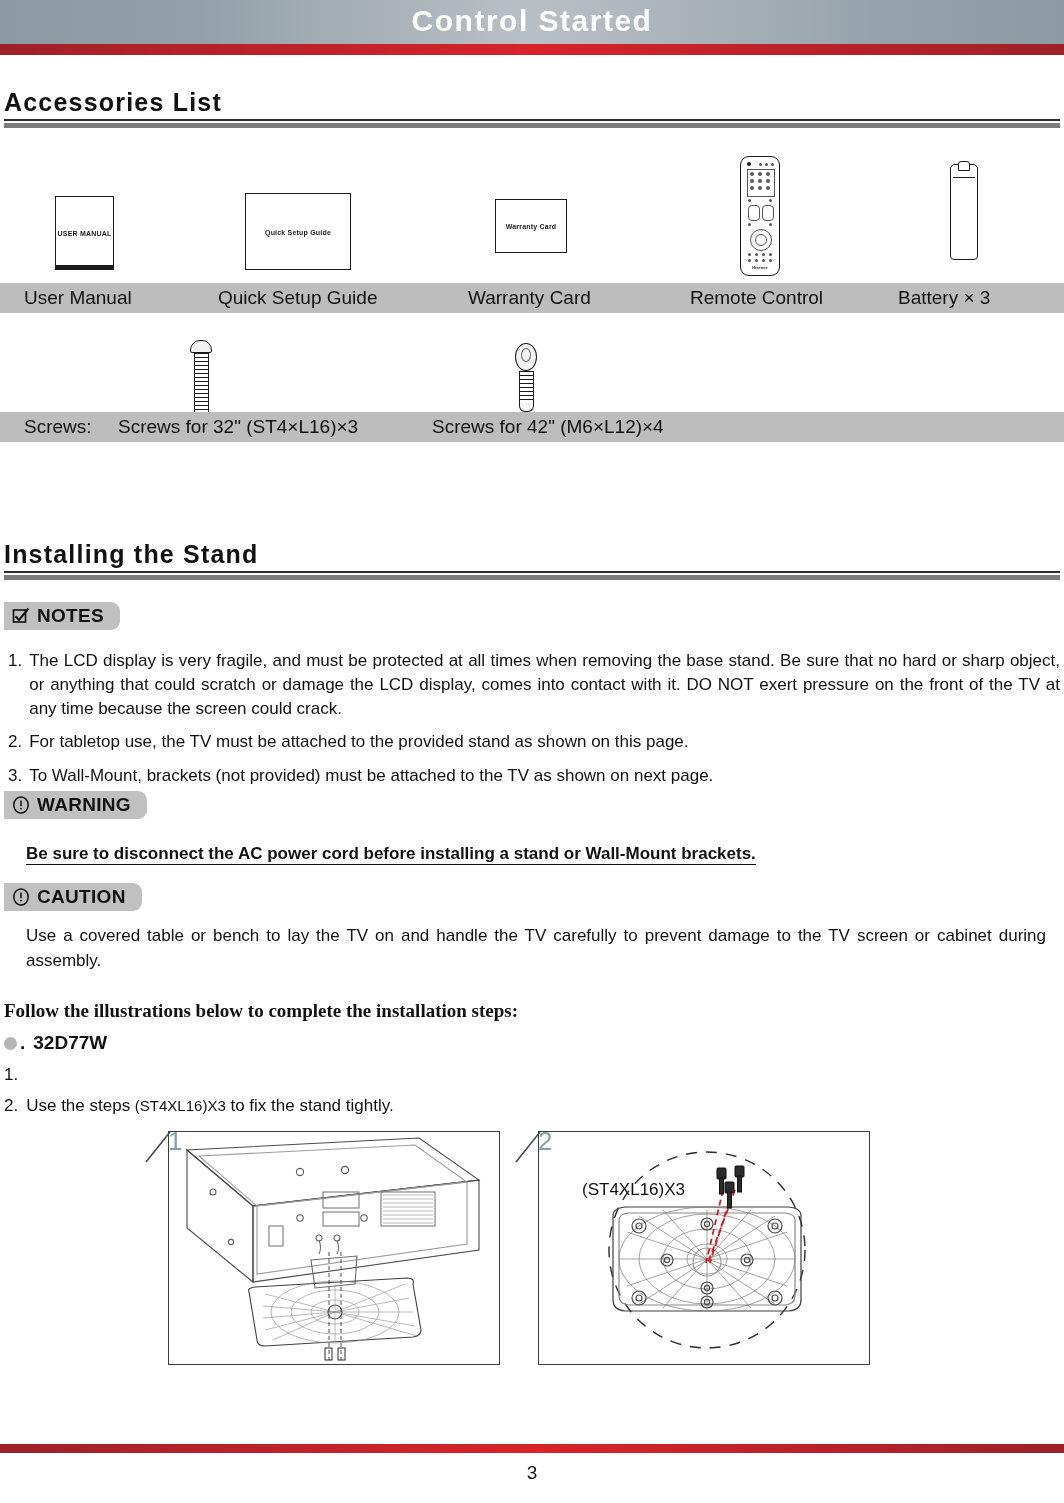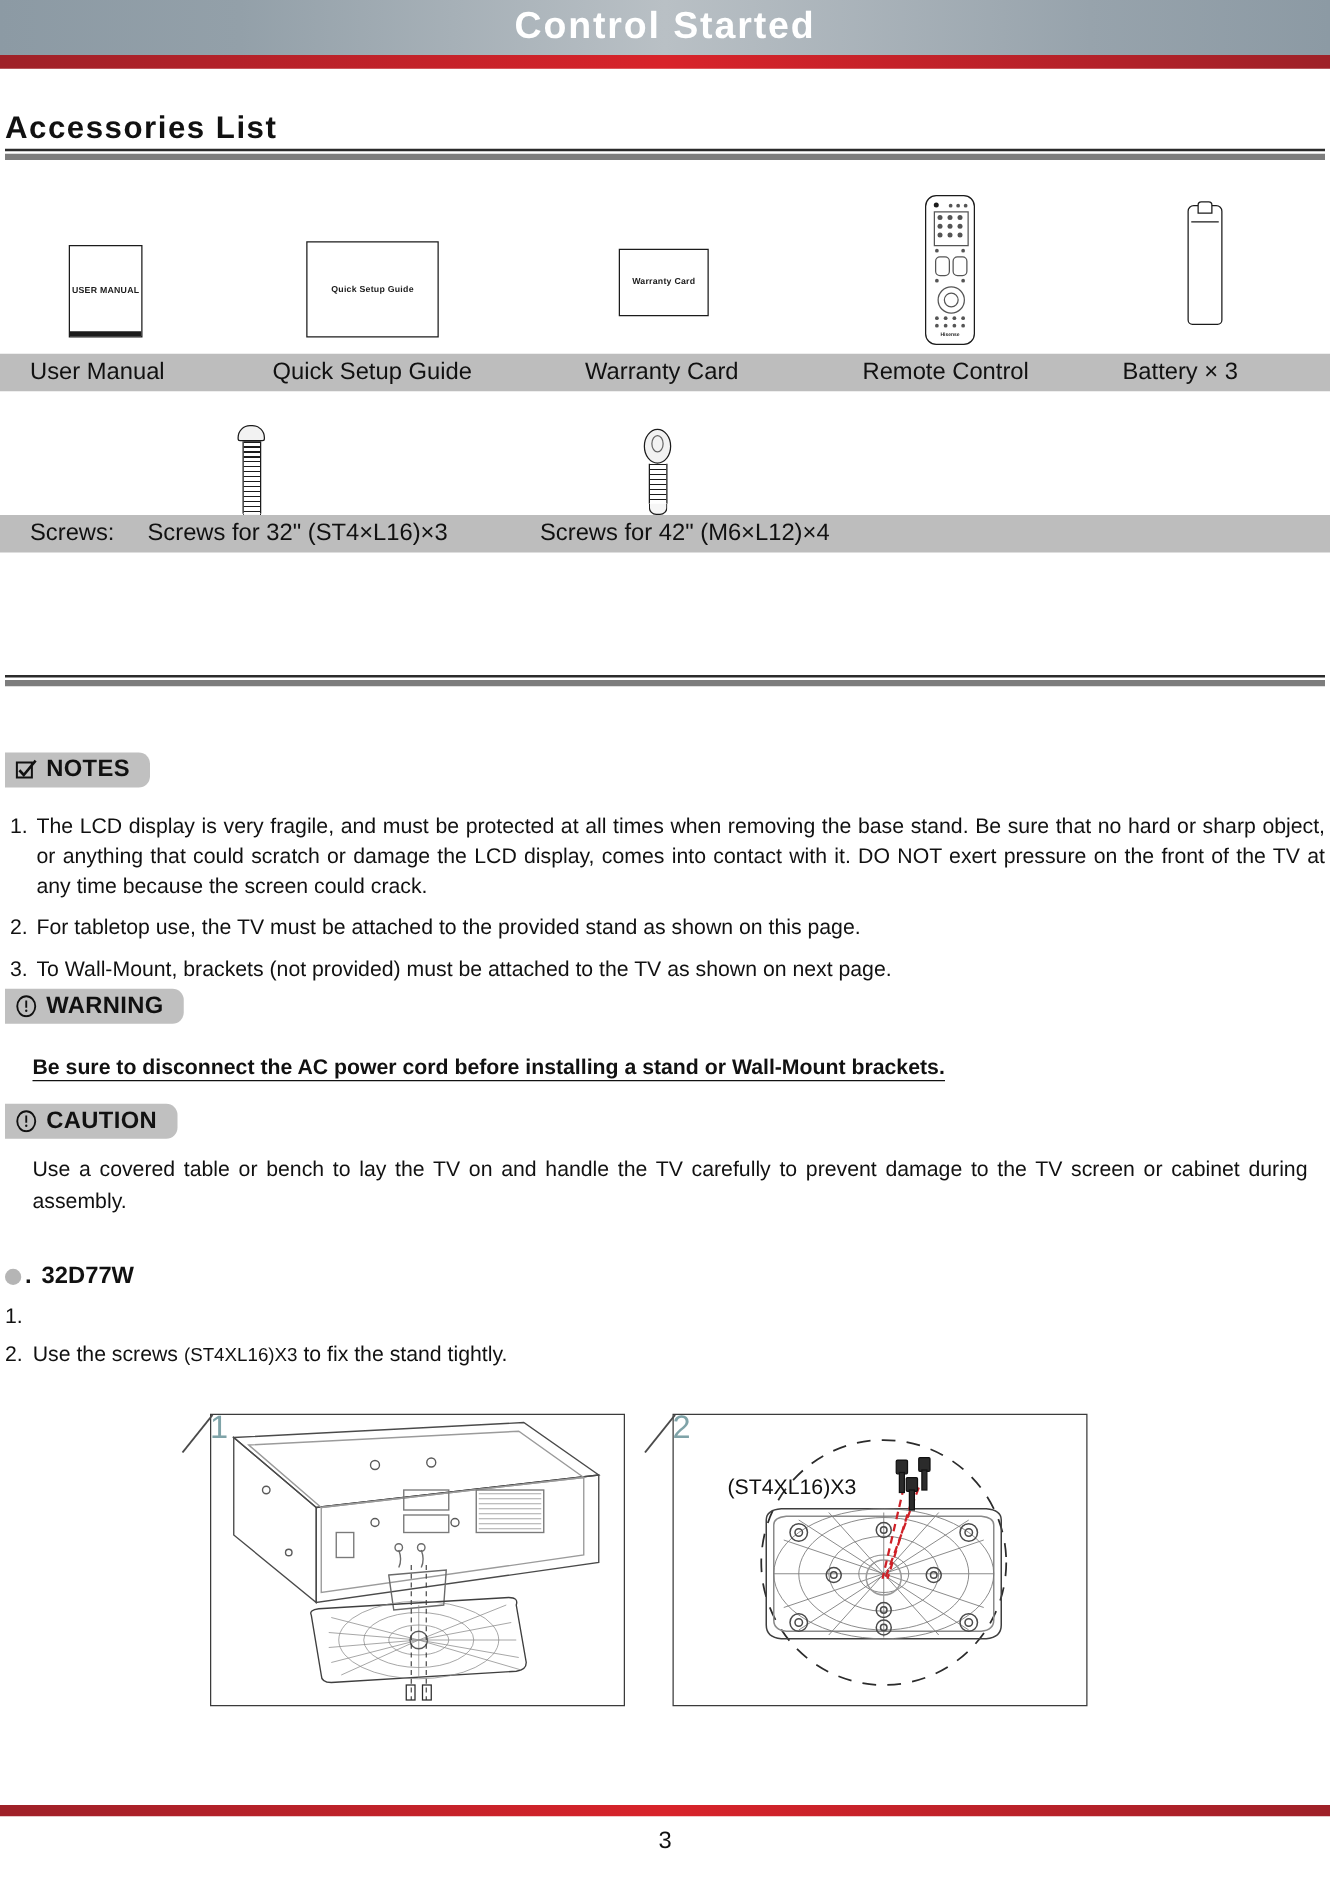--- a/index.html
+++ b/index.html
@@ -252,20 +252,21 @@
   </div>
 </div>
 
 <div class="band" style="top:412px;">
   <div class="band-cell" style="left:24px;">Screws:</div>
   <div class="band-cell" style="left:118px;">Screws for 32" (ST4×L16)×3</div>
   <div class="band-cell" style="left:432px;">Screws for 42" (M6×L12)×4</div>
 </div>
 
 <div class="section" style="top:540px;">
+  <div class="section-title">Installing the Stand</div>
   <div class="rule-thin"></div>
   <div class="rule-thick"></div>
 </div>
 
 <div style="position:absolute;left:4px;top:602px;">
   <span class="badge">
     <span>
       <svg width="18" height="18" viewBox="0 0 18 18">
         <rect x="1.5" y="3" width="12" height="12" fill="none" stroke="#111" stroke-width="1.6"></rect>
         <path d="M3.5 9.2 L7 13 L16.5 1.5" fill="none" stroke="#111" stroke-width="2.1"></path>
@@ -316,34 +317,35 @@
         <path d="M9 4.4 V10.2" stroke="#111" stroke-width="1.5"></path>
         <circle cx="9" cy="12.6" r="0.95" fill="#111"></circle>
       </svg>
     </span>
     <span>CAUTION</span>
   </span>
 </div>
 <div class="notice-body" style="position:absolute;left:0;top:912px;">Use a covered table or bench to lay the TV on and handle the TV carefully to prevent damage to the TV screen or cabinet during assembly.</div>
 
 <div style="position:absolute;left:0;top:1000px;width:1064px;">
+  <div class="follow-head">Follow the illustrations below to complete the installation steps:</div>
 
   <div class="model-row">
     <span class="dot-bullet"></span>
     <span>.</span>
     <span style="margin-left:5px;">32D77W</span>
   </div>
 
   <div class="step-row">
     <span>1.</span>
   </div>
 
   <div class="step-row">
     <span>2.</span>
-    <span><span>Use the screws </span><span class="small-code">(ST4XL16)X3</span><span> to fix the stand tightly.</span></span>
+    <span><span>Use the steps </span><span class="small-code">(ST4XL16)X3</span><span> to fix the stand tightly.</span></span>
   </div>
 </div>
 
 <div class="illus" style="left:168px;top:1131px;width:330px;height:232px;">
   <svg width="330" height="232" viewBox="0 0 330 232">
     <g fill="none" stroke="#4a4a4a" stroke-width="1.1">
 
       <path d="M18 18 L250 6 L310 48 L84 74 Z"></path>
       <path d="M18 18 L18 96 L84 150 L84 74 Z"></path>
       <path d="M84 74 L310 48 L310 118 L84 150 Z"></path>

